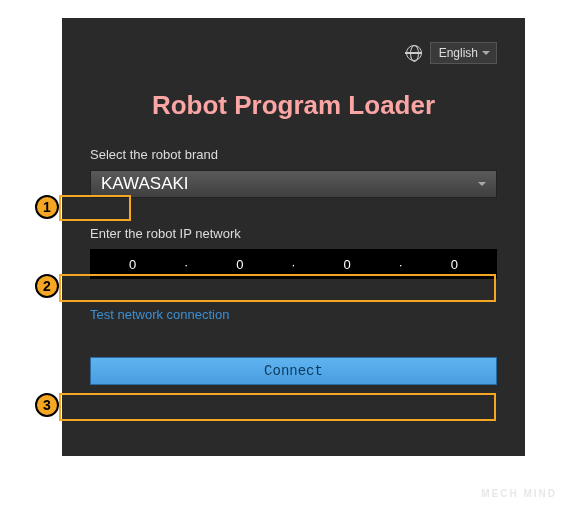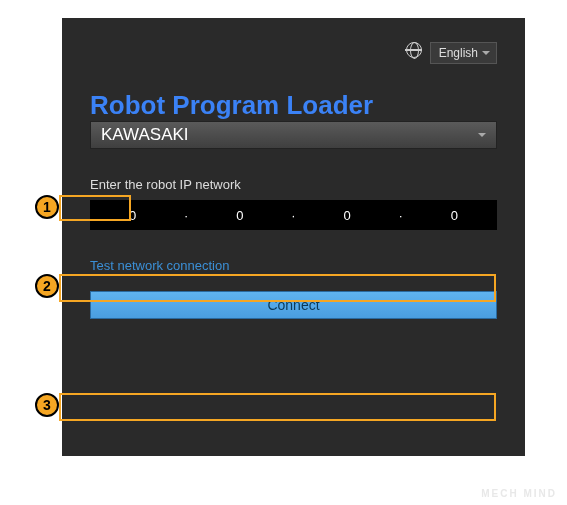--- a/index.html
+++ b/index.html
@@ -17,21 +17,21 @@
       top: 18px;
       width: 463px;
       height: 438px;
       background: #2a2a2a;
       padding: 18px 28px;
       color: #fff;
     }
     .lang-row {
       display: flex;
       justify-content: flex-end;
-      align-items: flex-start;
+      align-items: center;
       gap: 8px;
       margin-top: 6px;
     }
     .globe {
       width: 16px; height: 16px;
       border: 1.5px solid #ccc;
       border-radius: 50%;
       position: relative;
     }
     .globe::before {
@@ -61,25 +61,25 @@
     .lang-caret {
       position: absolute;
       right: 6px; top: 50%;
       width: 0; height: 0;
       border-left: 4px solid transparent;
       border-right: 4px solid transparent;
       border-top: 4px solid #aaa;
       transform: translateY(-50%);
     }
     .title {
-      text-align: left;
+      text-align: center;
       font-size: 26px;
       font-weight: 700;
       margin-top: 26px;
-      color: #3b82f6;
+      color: #fca5a5;
     }
     .label {
       font-size: 13px;
       color: #ddd;
       margin-top: 26px;
       margin-bottom: 8px;
     }
     .brand-select {
       width: 100%;
       height: 28px;
@@ -130,29 +130,30 @@
     .test-link {
       text-align: left;
       color: #3b8fd6;
       font-size: 13px;
       margin-top: 28px;
       cursor: pointer;
     }
     .connect-btn {
       width: 100%;
       height: 28px;
-      margin-top: 18px;
+      margin-top: 35px;
       background: linear-gradient(#5fb3f0, #4a9ee0);
       border: 1px solid #2a6aa0;
       color: #0a3a5a;
       font-size: 14px;
       display: flex;
       align-items: center;
       justify-content: center;
       cursor: pointer;
+      font-family: Liberation Mono, monospace;
     }
     .annot {
       position: absolute;
       width: 24px; height: 24px;
       border-radius: 50%;
       background: #f5a623;
       border: 2px solid #000;
       color: #000;
       font-weight: 700;
       font-size: 14px;
@@ -184,20 +185,21 @@
   <div class="lang-row">
     <span class="globe"></span>
     <div class="lang-select">
       <span>English</span>
       <span class="lang-caret"></span>
     </div>
   </div>
 
   <h1 class="title">Robot Program Loader</h1>
 
+  <div class="label">Select the robot brand</div>
   <div class="brand-select">
     <span>KAWASAKI</span>
     <span class="caret"></span>
   </div>
 
   <div class="label label2">Enter the robot IP network</div>
   <div class="ip-row">
     <div class="ip-octet">0</div>
     <div class="ip-dot">·</div>
     <div class="ip-octet">0</div>

